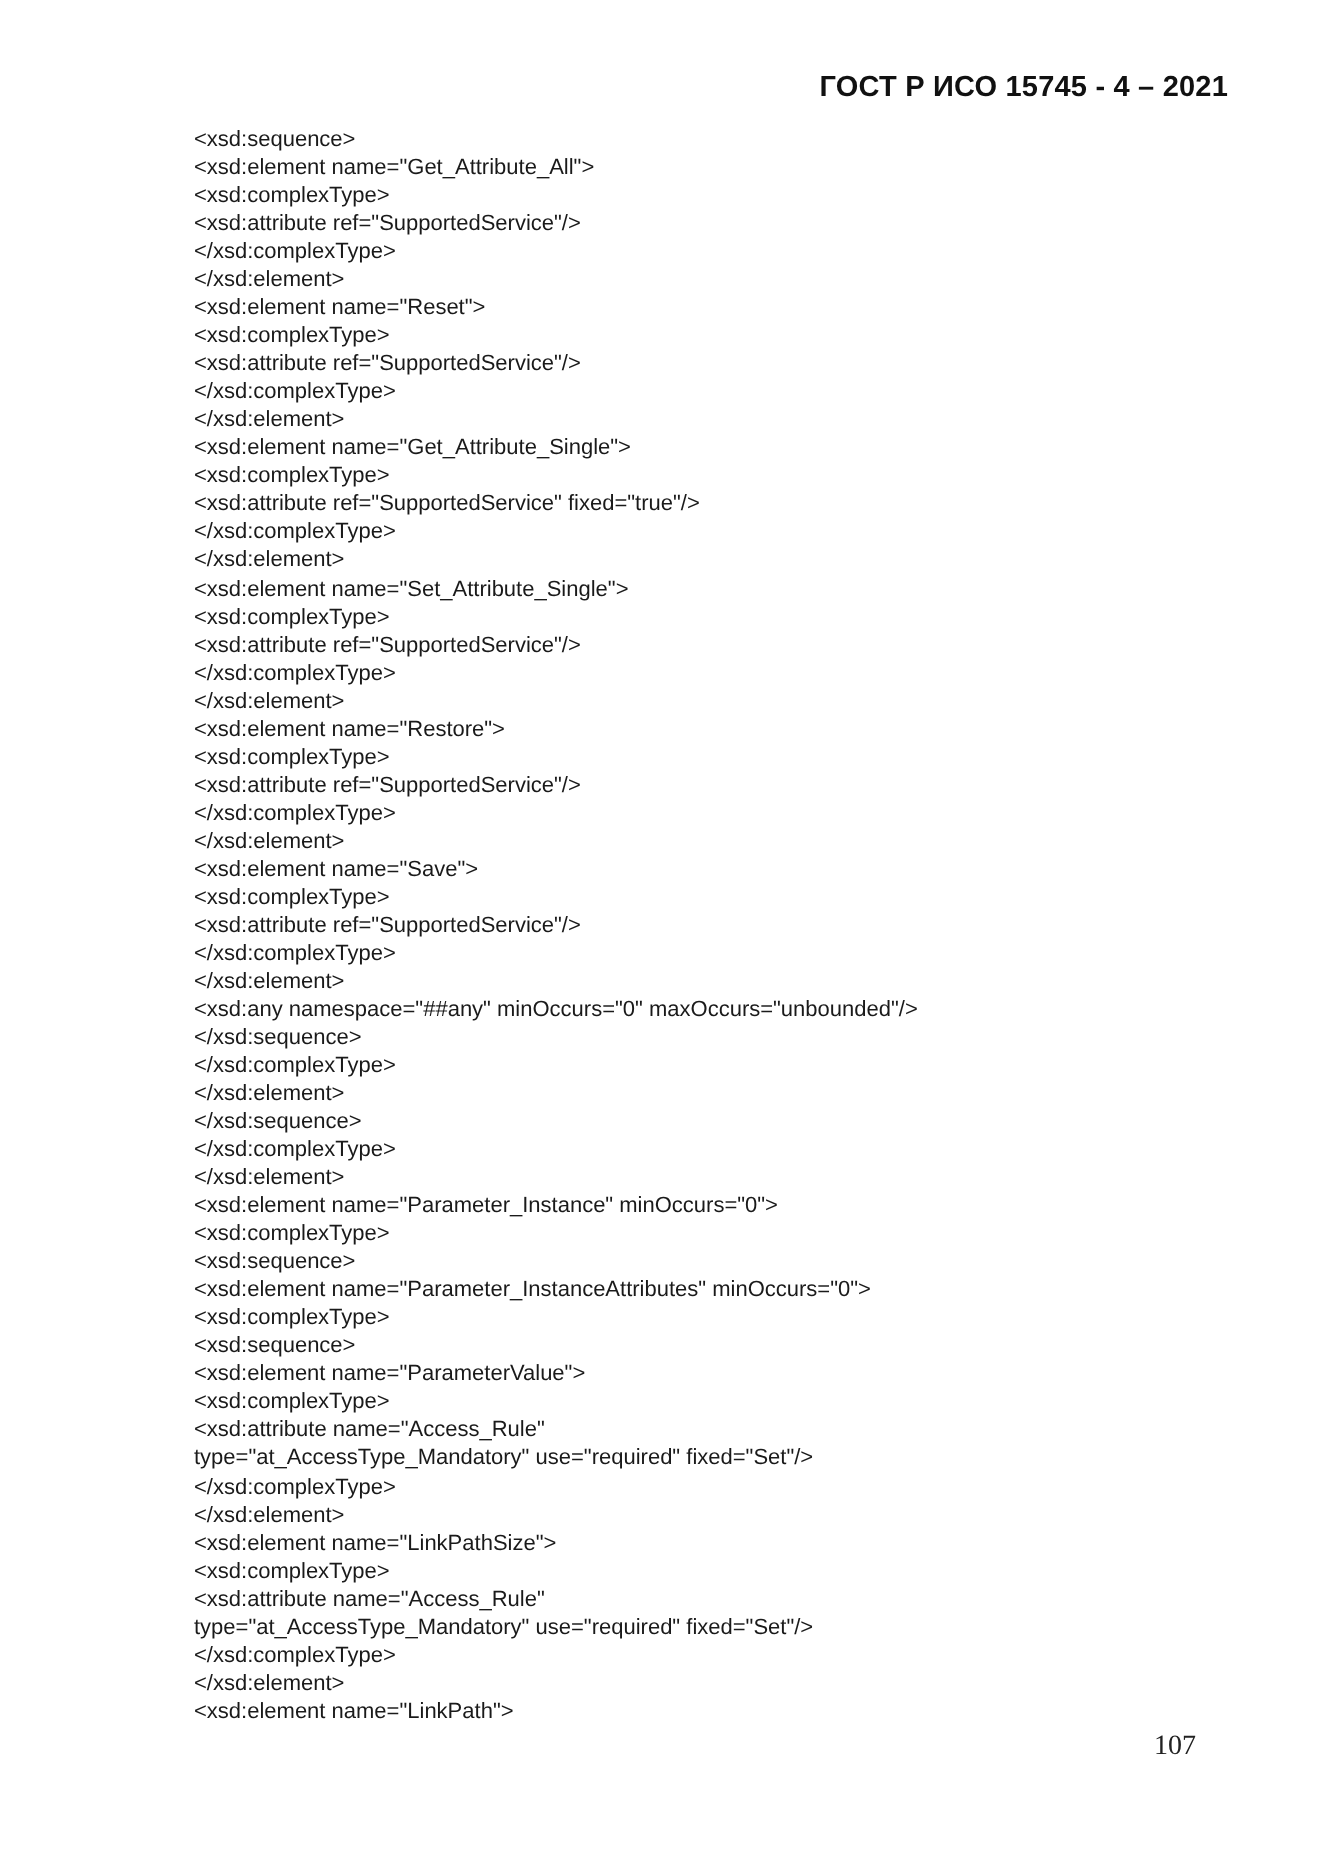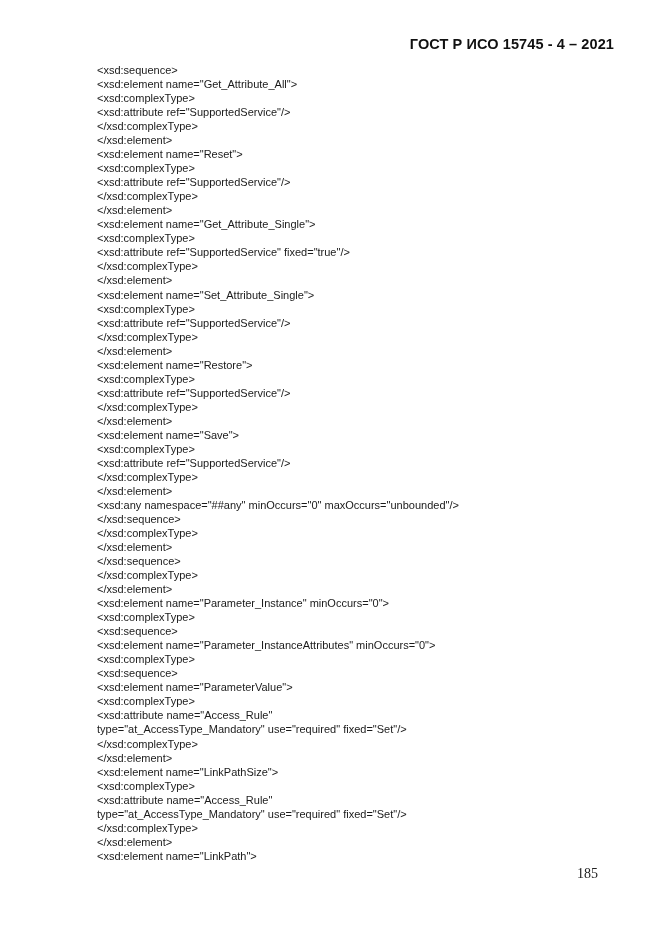--- a/index.html
+++ b/index.html
@@ -20,13 +20,13 @@
     font-family: "Liberation Serif", serif; font-size: 14px; color: #222;
   }
 </style>
 </head>
 <body>
 
 <div class="header">ГОСТ Р ИСО 15745 - 4 – 2021</div>
 
 <div class="code" id="code-block"><span class="code-line">&lt;xsd:sequence&gt;</span><span class="code-line">&lt;xsd:element name="Get_Attribute_All"&gt;</span><span class="code-line">&lt;xsd:complexType&gt;</span><span class="code-line">&lt;xsd:attribute ref="SupportedService"/&gt;</span><span class="code-line">&lt;/xsd:complexType&gt;</span><span class="code-line">&lt;/xsd:element&gt;</span><span class="code-line">&lt;xsd:element name="Reset"&gt;</span><span class="code-line">&lt;xsd:complexType&gt;</span><span class="code-line">&lt;xsd:attribute ref="SupportedService"/&gt;</span><span class="code-line">&lt;/xsd:complexType&gt;</span><span class="code-line">&lt;/xsd:element&gt;</span><span class="code-line">&lt;xsd:element name="Get_Attribute_Single"&gt;</span><span class="code-line">&lt;xsd:complexType&gt;</span><span class="code-line">&lt;xsd:attribute ref="SupportedService" fixed="true"/&gt;</span><span class="code-line">&lt;/xsd:complexType&gt;</span><span class="code-line">&lt;/xsd:element&gt;</span><span class="code-line">&lt;xsd:element name="Set_Attribute_Single"&gt;</span><span class="code-line">&lt;xsd:complexType&gt;</span><span class="code-line">&lt;xsd:attribute ref="SupportedService"/&gt;</span><span class="code-line">&lt;/xsd:complexType&gt;</span><span class="code-line">&lt;/xsd:element&gt;</span><span class="code-line">&lt;xsd:element name="Restore"&gt;</span><span class="code-line">&lt;xsd:complexType&gt;</span><span class="code-line">&lt;xsd:attribute ref="SupportedService"/&gt;</span><span class="code-line">&lt;/xsd:complexType&gt;</span><span class="code-line">&lt;/xsd:element&gt;</span><span class="code-line">&lt;xsd:element name="Save"&gt;</span><span class="code-line">&lt;xsd:complexType&gt;</span><span class="code-line">&lt;xsd:attribute ref="SupportedService"/&gt;</span><span class="code-line">&lt;/xsd:complexType&gt;</span><span class="code-line">&lt;/xsd:element&gt;</span><span class="code-line">&lt;xsd:any namespace="##any" minOccurs="0" maxOccurs="unbounded"/&gt;</span><span class="code-line">&lt;/xsd:sequence&gt;</span><span class="code-line">&lt;/xsd:complexType&gt;</span><span class="code-line">&lt;/xsd:element&gt;</span><span class="code-line">&lt;/xsd:sequence&gt;</span><span class="code-line">&lt;/xsd:complexType&gt;</span><span class="code-line">&lt;/xsd:element&gt;</span><span class="code-line">&lt;xsd:element name="Parameter_Instance" minOccurs="0"&gt;</span><span class="code-line">&lt;xsd:complexType&gt;</span><span class="code-line">&lt;xsd:sequence&gt;</span><span class="code-line">&lt;xsd:element name="Parameter_InstanceAttributes" minOccurs="0"&gt;</span><span class="code-line">&lt;xsd:complexType&gt;</span><span class="code-line">&lt;xsd:sequence&gt;</span><span class="code-line">&lt;xsd:element name="ParameterValue"&gt;</span><span class="code-line">&lt;xsd:complexType&gt;</span><span class="code-line">&lt;xsd:attribute name="Access_Rule"</span><span class="code-line">type="at_AccessType_Mandatory" use="required" fixed="Set"/&gt;</span><span class="code-line">&lt;/xsd:complexType&gt;</span><span class="code-line">&lt;/xsd:element&gt;</span><span class="code-line">&lt;xsd:element name="LinkPathSize"&gt;</span><span class="code-line">&lt;xsd:complexType&gt;</span><span class="code-line">&lt;xsd:attribute name="Access_Rule"</span><span class="code-line">type="at_AccessType_Mandatory" use="required" fixed="Set"/&gt;</span><span class="code-line">&lt;/xsd:complexType&gt;</span><span class="code-line">&lt;/xsd:element&gt;</span><span class="code-line">&lt;xsd:element name="LinkPath"&gt;</span></div>
 
-<div class="page-number">185</div>
+<div class="page-number">107</div>
 
 </body></html>

